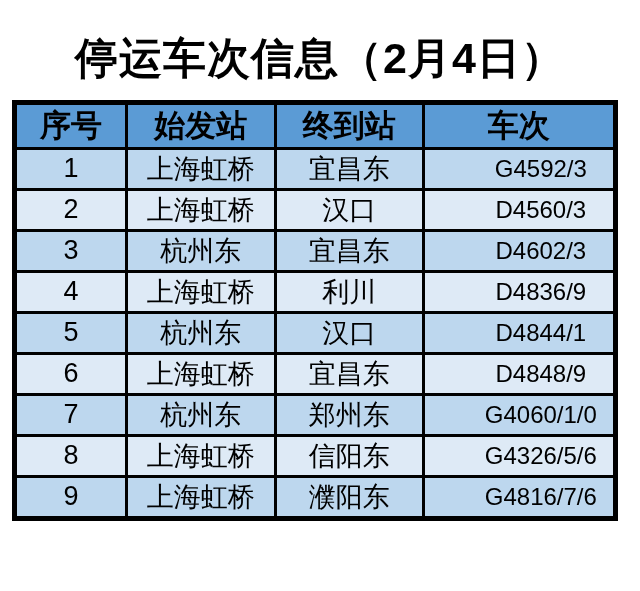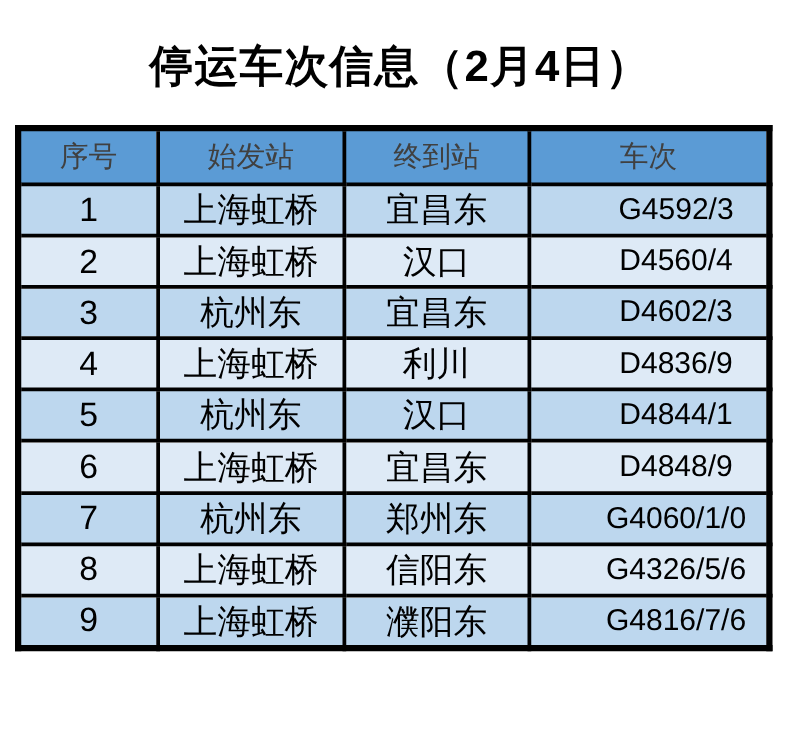--- a/index.html
+++ b/index.html
@@ -14,21 +14,21 @@
     height: 591px;
     background: #ffffff;
     overflow: hidden;
   }
   .page-title {
     position: absolute;
     top: 30px;
     left: 0;
     width: 640px;
     text-align: center;
-    font-size: 35px;
+    font-size: 43px;
     font-weight: 700;
     color: #000000;
     letter-spacing: 1px;
     white-space: nowrap;
   }
   table.train-table {
     position: absolute;
     left: 12px;
     top: 100px;
     width: 606px;
@@ -45,23 +45,23 @@
   table.train-table td {
     border: 3px solid #000000;
     text-align: center;
     vertical-align: middle;
     padding: 0;
     overflow: hidden;
     white-space: nowrap;
   }
   table.train-table thead th {
     background: #5b9bd5;
-    color: #404040;
-    font-size: 23px;
-    font-weight: 400;
+    color: #000000;
+    font-size: 31px;
+    font-weight: 700;
     height: 41px;
   }
   table.train-table tbody tr:nth-child(odd) td { background: #bdd7ee; }
   table.train-table tbody tr:nth-child(even) td { background: #deeaf6; }
   table.train-table tbody td {
     color: #000000;
     font-size: 27px;
     font-weight: 400;
   }
   table.train-table tbody td.train-no {
@@ -96,21 +96,21 @@
       <tr>
         <td>1</td>
         <td>上海虹桥</td>
         <td>宜昌东</td>
         <td class="train-no">G4592/3</td>
       </tr>
       <tr>
         <td>2</td>
         <td>上海虹桥</td>
         <td>汉口</td>
-        <td class="train-no">D4560/4</td>
+        <td class="train-no">D4560/3</td>
       </tr>
       <tr>
         <td>3</td>
         <td>杭州东</td>
         <td>宜昌东</td>
         <td class="train-no">D4602/3</td>
       </tr>
       <tr>
         <td>4</td>
         <td>上海虹桥</td>

